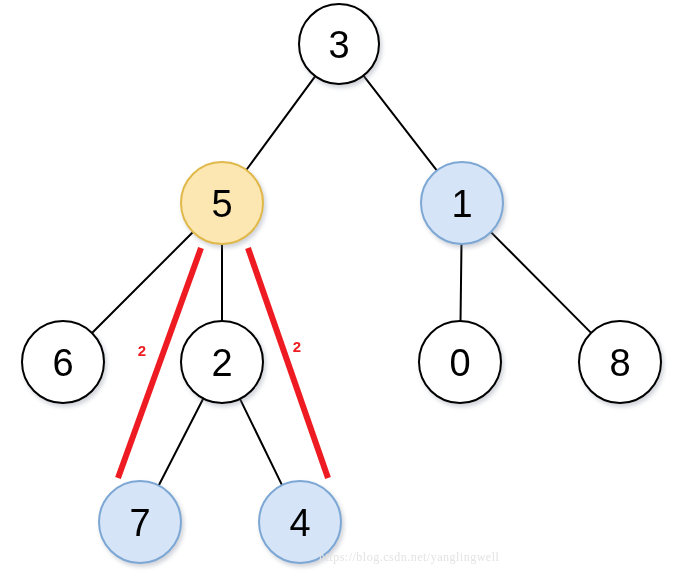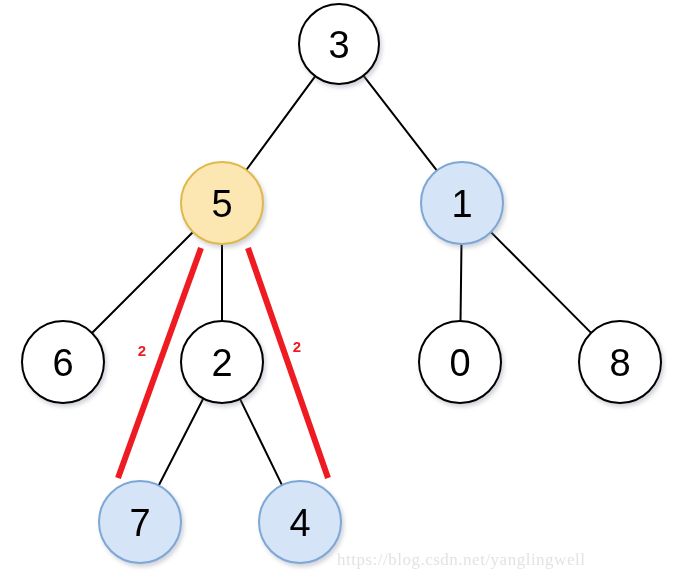--- a/index.html
+++ b/index.html
@@ -46,25 +46,25 @@
     font-family: "Liberation Sans", sans-serif;
     font-size: 15px;
     font-weight: bold;
     fill: #ee1c22;
     text-anchor: middle;
     dominant-baseline: central;
   }
   .watermark-text {
     position: absolute;
     font-family: "Liberation Serif", serif;
-    font-size: 17px;
+    font-size: 12px;
     color: #e3e3e3;
     letter-spacing: 0.5px;
     white-space: nowrap;
-    left: 337px;
+    left: 319px;
     top: 550px;
     user-select: none;
   }
 </style>
 </head>
 <body>
 
 <svg id="tree-canvas" viewBox="0 0 681 584">
   <g id="edges-group">
       <line x1="315.29277889411094" y1="76.21750560543894" x2="246.29990163353625" y2="169.9770567544251" class="edge-line"></line>

